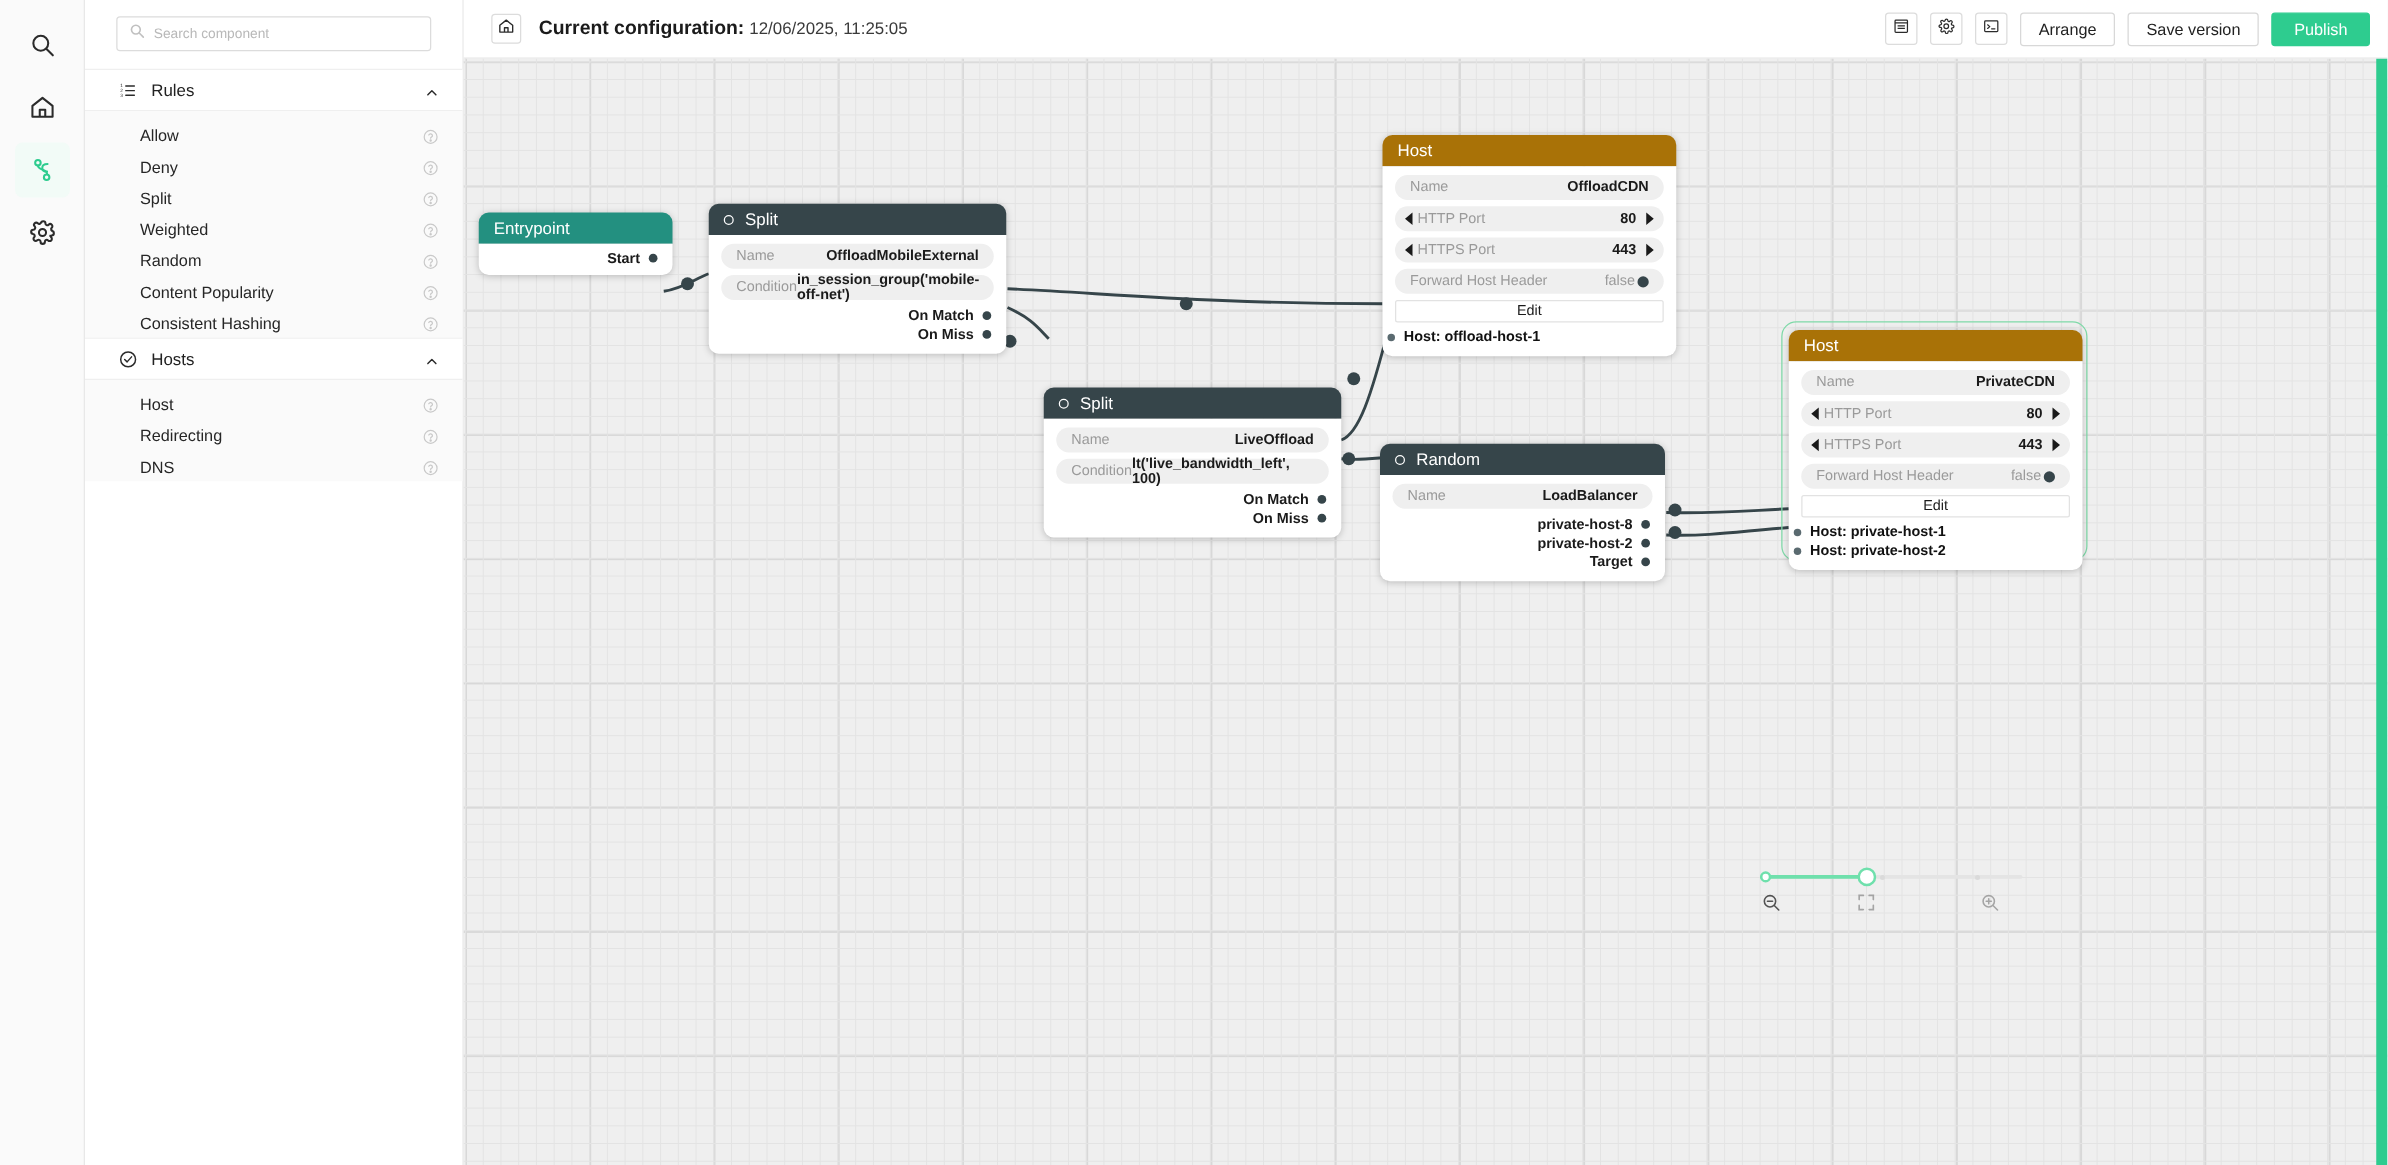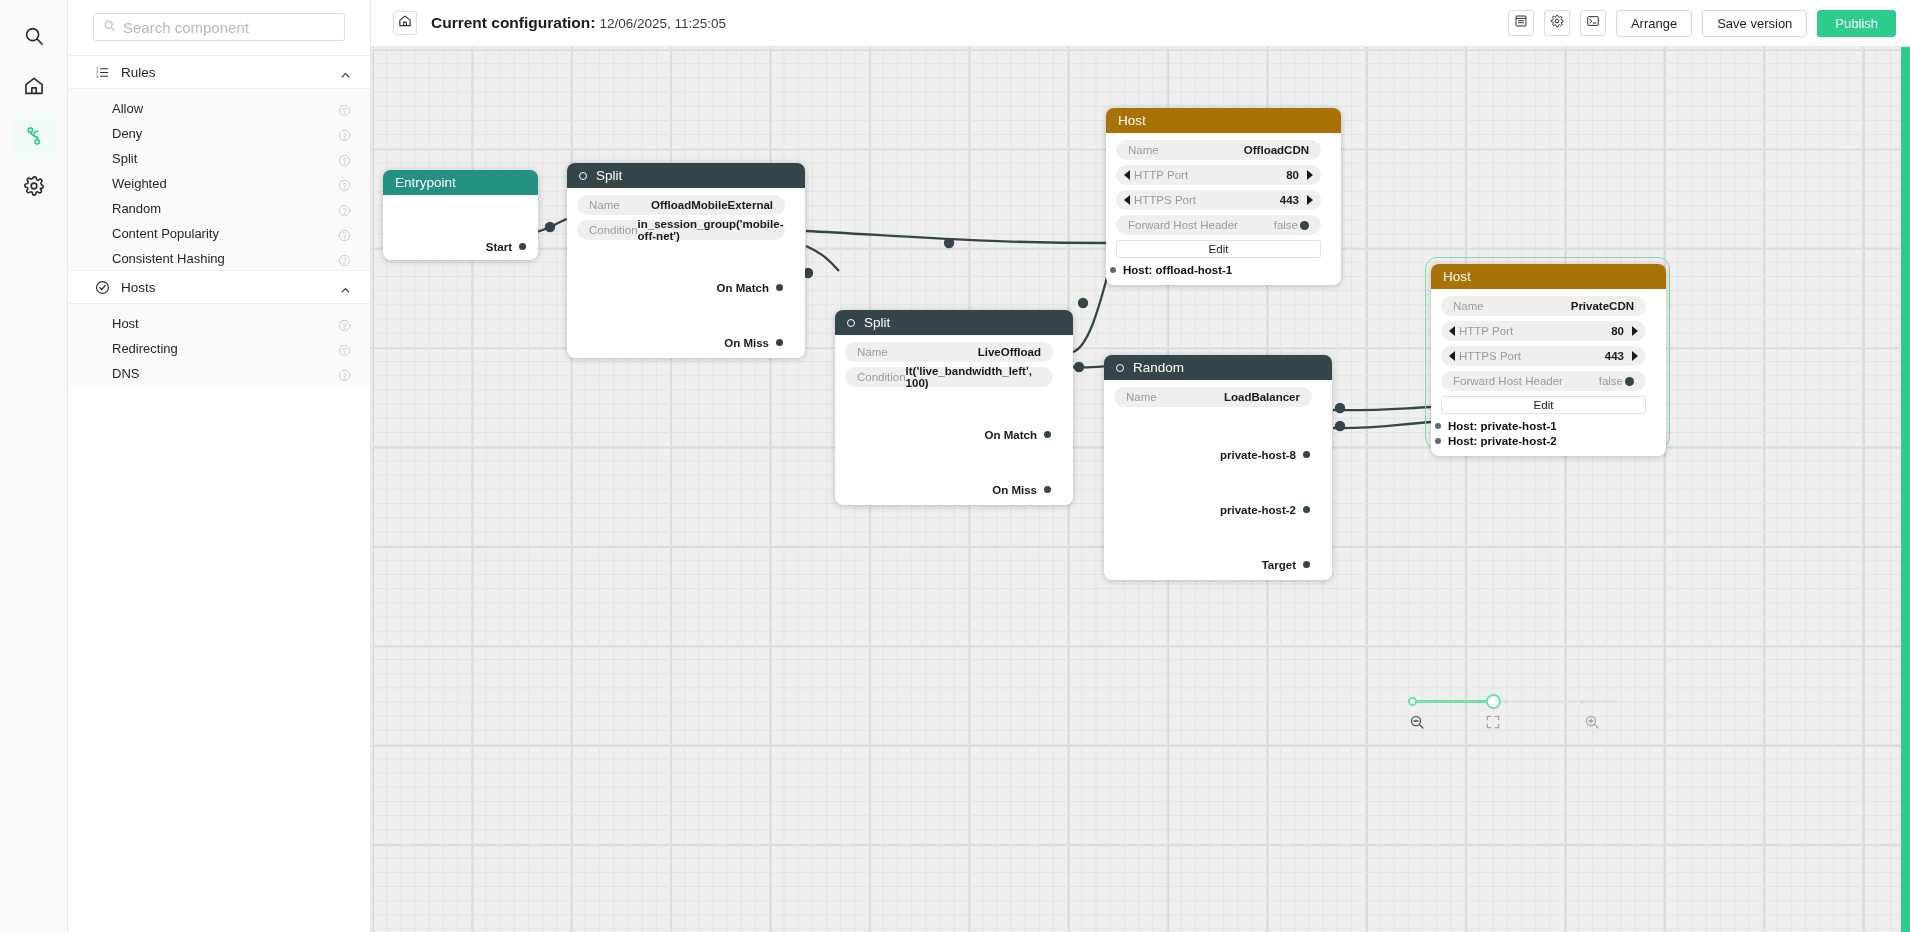--- a/index.html
+++ b/index.html
@@ -42,21 +42,21 @@
     height: 28px;
     border: 1px solid #dcdcdc;
     border-radius: 3px;
     display: flex; align-items: center;
     padding-left: 9px;
     background: #fff;
   }
   .search-box svg { flex: 0 0 13px; opacity: .55; }
   .search-box input {
     border: none; outline: none;
-    font-size: 15px; color: #333;
+    font-size: 11px; color: #333;
     padding-left: 7px; width: 100%;
     font-family: "Liberation Sans", sans-serif;
     background: transparent;
   }
   .search-box input::placeholder { color: #b8b8b8; }
 
   .group-head {
     display: flex; align-items: center;
     height: 34px; padding: 0 19px 0 26px;
     background: #ffffff;
@@ -127,42 +127,42 @@
   
   .node { position: absolute; border-radius: 8px; filter: drop-shadow(0 1px 3px rgba(0,0,0,.22)); }
   .node-hd {
     height: 25px; border-radius: 8px 8px 0 0;
     display: flex; align-items: center; padding: 0 12px;
     color: #fff; font-size: 13.5px; gap: 9px;
   }
   .node-hd.dark { background: #36454a; }
   .node-hd.teal { background: #239080; }
   .node-hd.gold { background: #a97207; }
-  .node-body { background: #fff; border-radius: 0 0 8px 8px; padding: 7px 20px 8px 10px; }
+  .node-body { background: #fff; border-radius: 0 0 8px 8px; padding: 7px 10px 8px 10px; }
   .ring { width: 8px; height: 8px; border: 1.4px solid #ffffff; border-radius: 50%; }
 
   .field {
     height: 20px; background: #efefef; border-radius: 10px;
     display: flex; align-items: center; padding: 0 12px;
     margin-bottom: 5px; font-size: 11.5px;
   }
   .field .k { color: #9a9a9a; }
   .field .v { margin-left: auto; color: #1a1a1a; font-weight: bold; }
   .field.spin { padding: 0 8px; }
   .field.spin .k { margin-left: 4px; }
   .field.spin .v { margin-right: 8px; }
   .field.bool .v { font-weight: normal; color: #9a9a9a; margin-right: 2px; }
   .tri { width: 0; height: 0; }
   .tri.l { border-top: 5px solid transparent; border-bottom: 5px solid transparent; border-right: 6px solid #1a1a1a; }
   .tri.r { border-top: 5px solid transparent; border-bottom: 5px solid transparent; border-left: 6px solid #1a1a1a; }
 
   .port-row {
     display: flex; align-items: center; justify-content: flex-end;
     font-size: 11.5px; color: #1a1a1a; height: 15px; gap: 7px;
-    padding-right: 2px; font-weight: bold; margin-top: 40px;
+    padding-right: 2px; font-weight: bold;
   }
   .dot { width: 7px; height: 7px; border-radius: 50%; background: #36454a; flex: 0 0 7px; }
   .edit-btn {
     height: 18px; border: 1px solid #e2e2e2; border-radius: 2px;
     display: flex; align-items: center; justify-content: center;
     font-size: 11.5px; color: #1a1a1a; margin: 2px 0 4px 0; background: #fff; cursor: pointer;
   }
   .host-row {
     display: flex; align-items: center; gap: 7px;
     font-size: 11.5px; color: #111; font-weight: bold; height: 15px;

